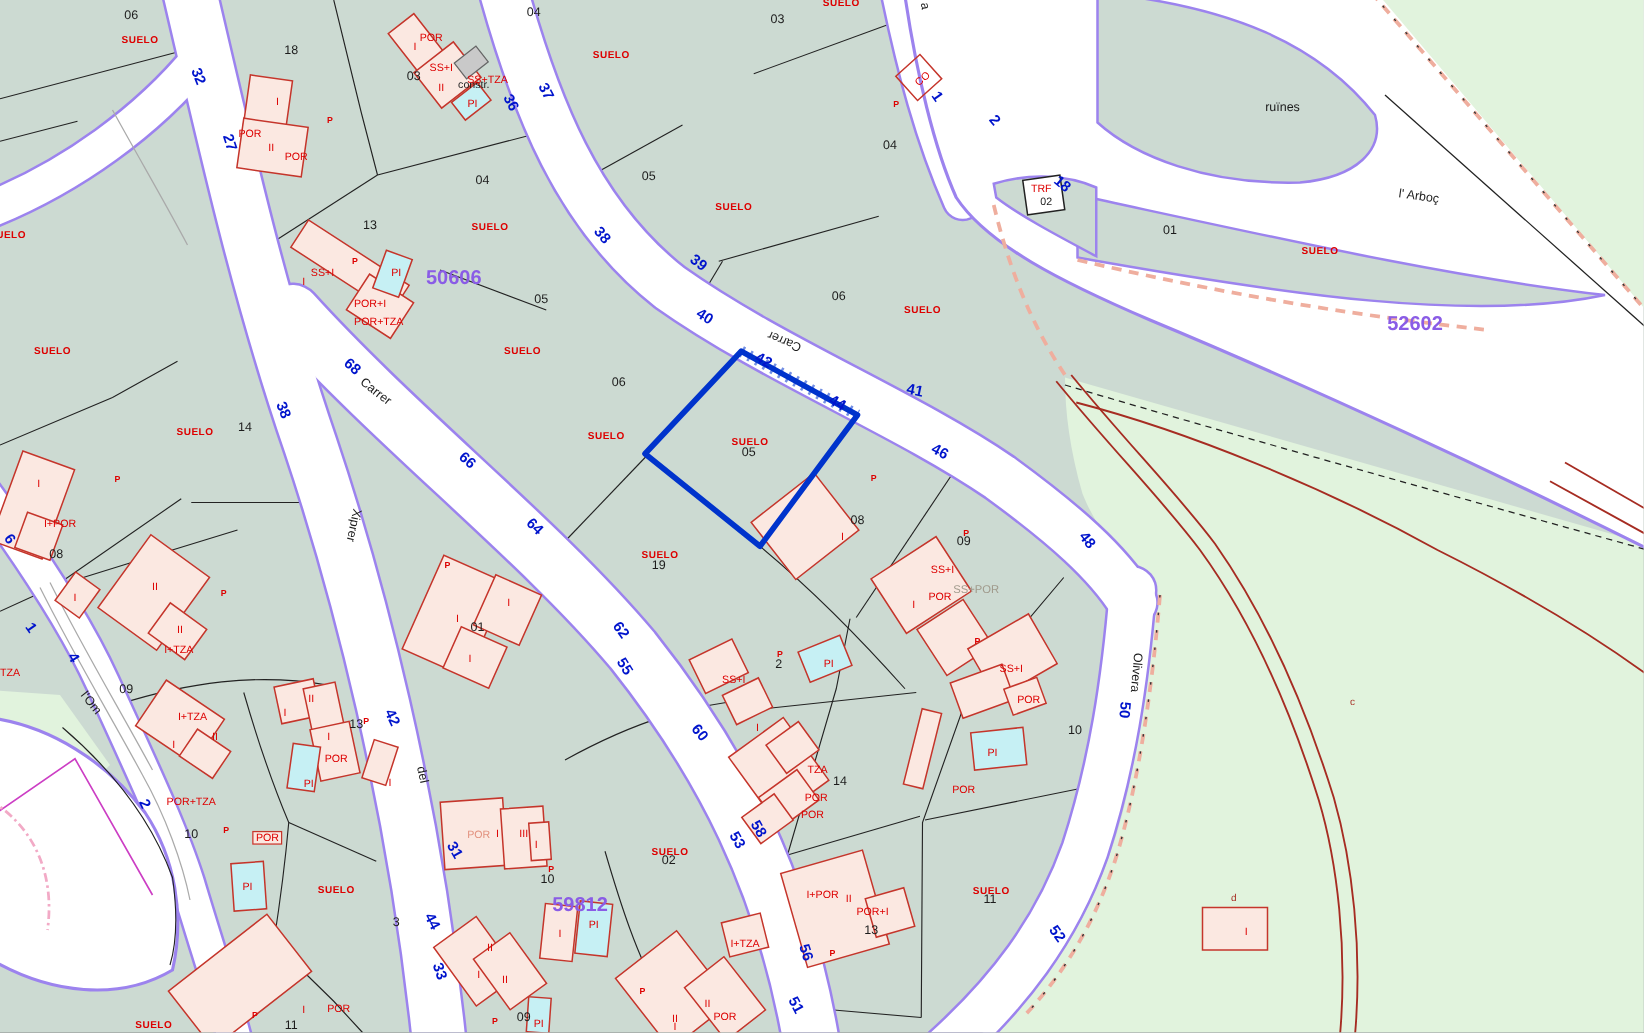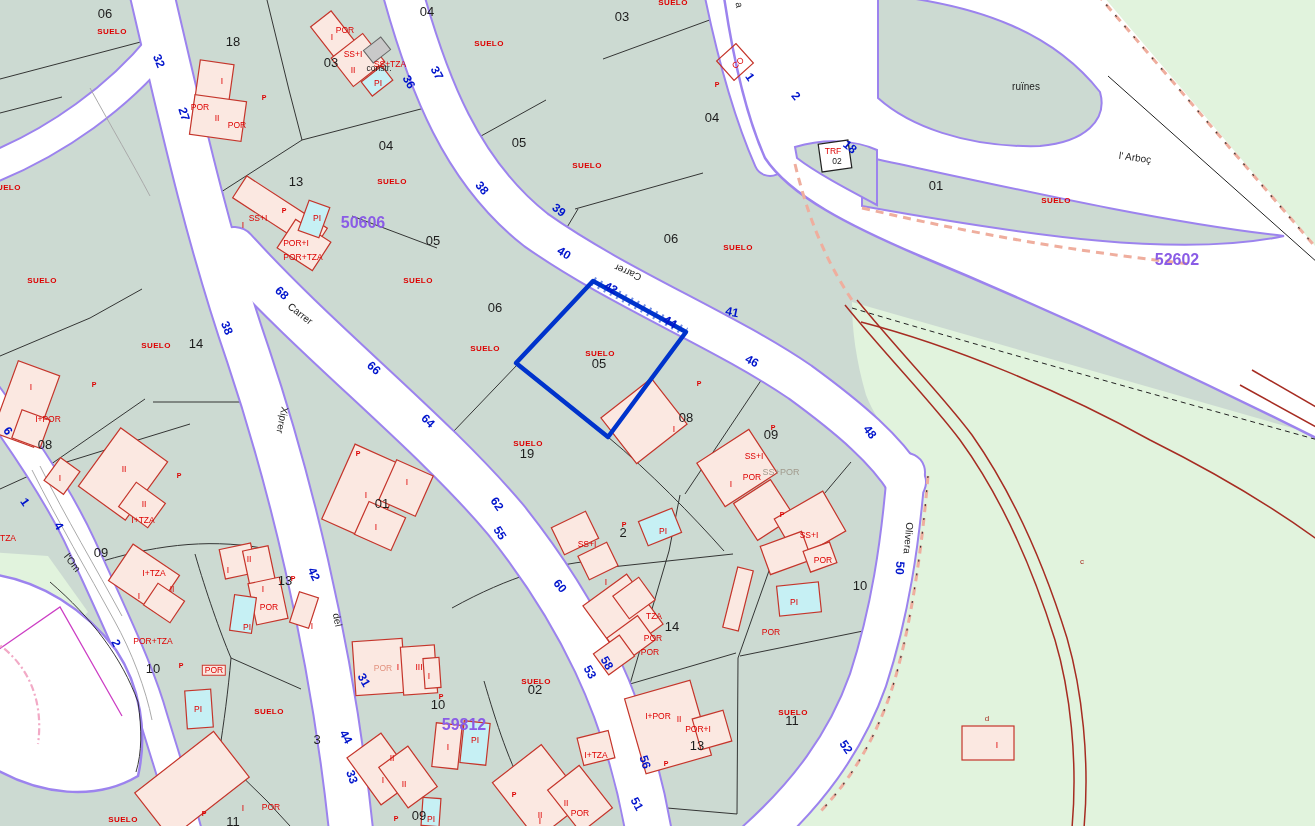--- a/index.html
+++ b/index.html
@@ -2,21 +2,21 @@
 <html style="--teal: #ccdad2; --green: #e1f3dd; --purple: #9c83ee; --blue: #0014cc; --selblue: #0033cc; --purplenum: #8a5ce6; --redtext: #dd0000; --redbld: #c5352b; --bldfill: #fbe8e1; --poolfill: #c6f0f4; --track: #a62c22; --salmon: #efae9e; --magenta: #cc3ec4; --pinkdash: #f2aac6;"><head>
 <meta charset="utf-8">
 <style>
   html,body{margin:0;padding:0;background:#888;}
   #viewport{position:relative;width:1315px;height:826px;overflow:hidden;
     font-family:"Liberation Sans",sans-serif;background:var(--teal,#ccdad2);}
   #basemap{position:absolute;left:0;top:0;}
   #label-layer{position:absolute;left:0;top:0;width:1315px;height:826px;pointer-events:none;}
   .lbl{position:absolute;transform:translate(-50%,-50%) rotate(var(--r,0deg));
        white-space:nowrap;line-height:1;}
-  .c-n {font-size:13px;color:#1c1c1c;}
+  .c-n {font-size:10px;color:#1c1c1c;}
   .c-ns{font-size:8.5px;color:#1c1c1c;}
   .c-st{font-size:12px;font-weight:bold;color:var(--blue);}
   .c-z {font-size:16px;font-weight:bold;color:var(--purplenum);margin-top:16px;}
   .c-su{font-size:8px;font-weight:bold;color:var(--redtext);letter-spacing:.4px;}
   .c-b {font-size:8.5px;color:var(--redtext);}
   .c-bg{font-size:9px;color:#a09a8c;}
   .c-bf{font-size:8.5px;color:#e2917e;}
   .c-bp{font-size:8.5px;color:var(--redtext);border:1px solid var(--redbld);padding:0 2px;background:var(--bldfill);}
   .c-p {font-size:7px;font-weight:bold;color:var(--redtext);}
   .c-nm{font-size:10px;color:#1c1c1c;}
@@ -284,21 +284,21 @@
       <span class="lbl c-st" style="left: 25px; top: 502px; --r: 55deg;">1</span>
       <span class="lbl c-st" style="left: 59px; top: 526px; --r: 58deg;">4</span>
       <span class="lbl c-st" style="left: 116px; top: 643px; --r: 65deg;">2</span>
       <span class="lbl c-st" style="left: 314px; top: 574px; --r: 65deg;">42</span>
       <span class="lbl c-st" style="left: 364px; top: 680px; --r: 60deg;">31</span>
       <span class="lbl c-st" style="left: 346px; top: 737px; --r: 62deg;">44</span>
       <span class="lbl c-st" style="left: 352px; top: 777px; --r: 70deg;">33</span>
       <span class="lbl c-st" style="left: 900px; top: 568px; --r: 95deg;">50</span>
       <span class="lbl c-st" style="left: 846px; top: 747px; --r: 55deg;">52</span>
       <span class="lbl c-z" style="left: 363px; top: 207px;">50606</span>
-      <span class="lbl c-z" style="left: 1177px; top: 244px;">52602</span>
+      <span class="lbl c-z" style="left: 1132px; top: 244px;">52602</span>
       <span class="lbl c-z" style="left: 464px; top: 709px;">59812</span>
       <span class="lbl c-su" style="left: 112px; top: 32px;">SUELO</span>
       <span class="lbl c-su" style="left: 6px; top: 188px;">SUELO</span>
       <span class="lbl c-su" style="left: 392px; top: 182px;">SUELO</span>
       <span class="lbl c-su" style="left: 489px; top: 44px;">SUELO</span>
       <span class="lbl c-su" style="left: 587px; top: 166px;">SUELO</span>
       <span class="lbl c-su" style="left: 673px; top: 3px;">SUELO</span>
       <span class="lbl c-su" style="left: 738px; top: 248px;">SUELO</span>
       <span class="lbl c-su" style="left: 1056px; top: 201px;">SUELO</span>
       <span class="lbl c-su" style="left: 42px; top: 281px;">SUELO</span>

